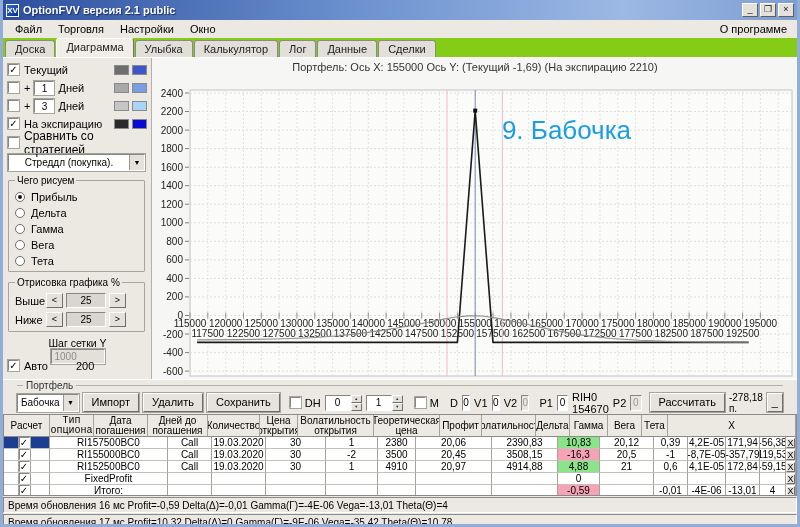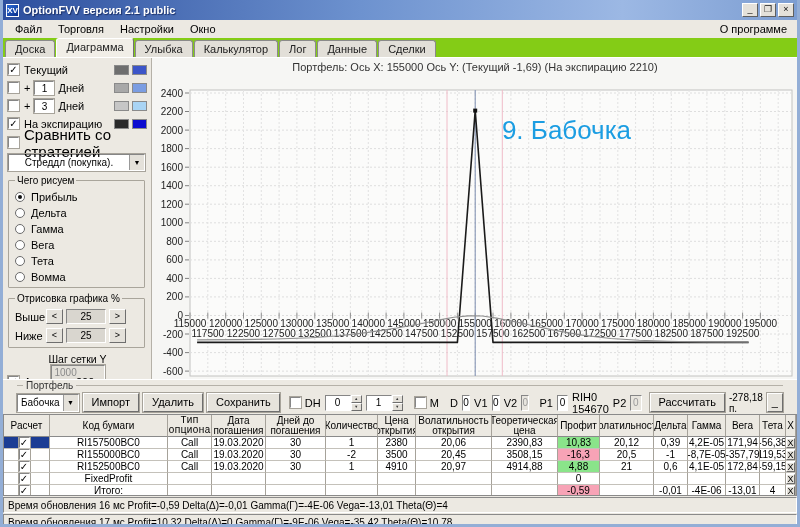--- a/index.html
+++ b/index.html
@@ -167,21 +167,21 @@
           <div class="row">
             <div class="cb">✓</div>
             <span>На экспирацию</span>
             <div class="sw sw-first" style="background: rgb(42, 42, 42);"></div>
             <div class="sw" style="background: rgb(11, 11, 207);"></div>
           </div>
         </div>
 
       <div class="row" style="margin-top:2px">
         <div class="cb"></div>
-        <span style="font-size:15px">Сравнить со стратегией</span>
+        <span style="font-size:12px">Сравнить со стратегией</span>
       </div>
 
       <div class="combo side-combo">
         <div class="txt">Стреддл (покупка).</div>
         <div class="arrow">▼</div>
       </div>
 
       <fieldset class="grp">
         <legend>Чего рисуем</legend>
         <div>
@@ -199,24 +199,20 @@
               <div class="radio"></div>
               <span>Гамма</span>
             </div>
             <div class="radio-row">
               <div class="radio"></div>
               <span>Вега</span>
             </div>
             <div class="radio-row">
               <div class="radio"></div>
               <span>Тета</span>
-            </div>
-            <div class="radio-row">
-              <div class="radio"></div>
-              <span>Вомма</span>
             </div>
           </div>
       </fieldset>
 
       <fieldset class="grp">
         <legend>Отрисовка графика %</legend>
         <div>
             <div class="spinrow">
               <span class="lbl">Выше</span>
               <div class="sbtn">&lt;</div>
@@ -459,21 +455,20 @@
       <div class="pf-sp"></div>
       <div class="btn">Рассчитать ГО</div>
       <span class="margin-val">-278,18 п.</span>
       <div class="btn" style="padding:0 4px">_</div>
     </div>
   </div>
 
   <div class="tbl">
       <div class="tr head">
         <div class="th" style="flex: 0 0 46px;">Расчет</div>
-        <div class="th" style="flex: 0 0 118px;">Код бумаги</div>
         <div class="th" style="flex: 0 0 44px; font-family: Liberation Mono, monospace;">Тип
 опциона</div>
         <div class="th" style="flex: 0 0 54px;">Дата
 погашения</div>
         <div class="th" style="flex: 0 0 60px;">Дней до
 погашения</div>
         <div class="th" style="flex: 0 0 52px;">Количество</div>
         <div class="th" style="flex: 0 0 38px;">Цена
 открытия</div>
         <div class="th" style="flex: 0 0 76px;">Волатильность

